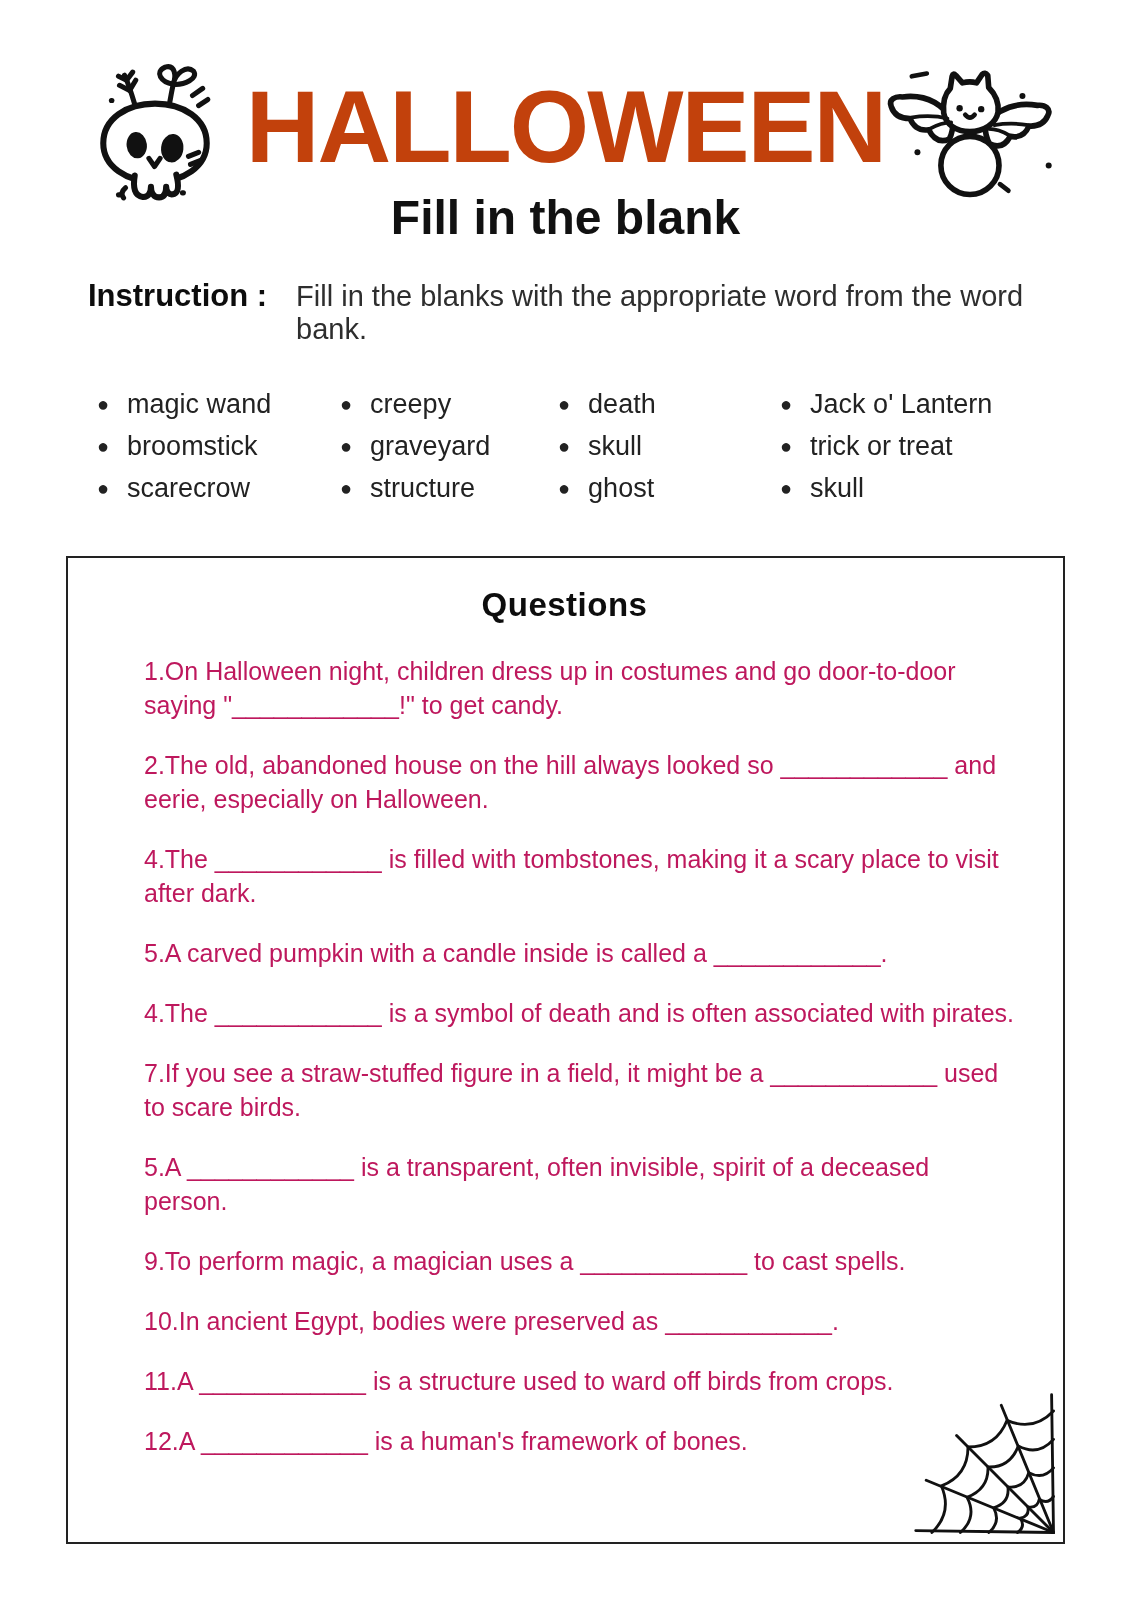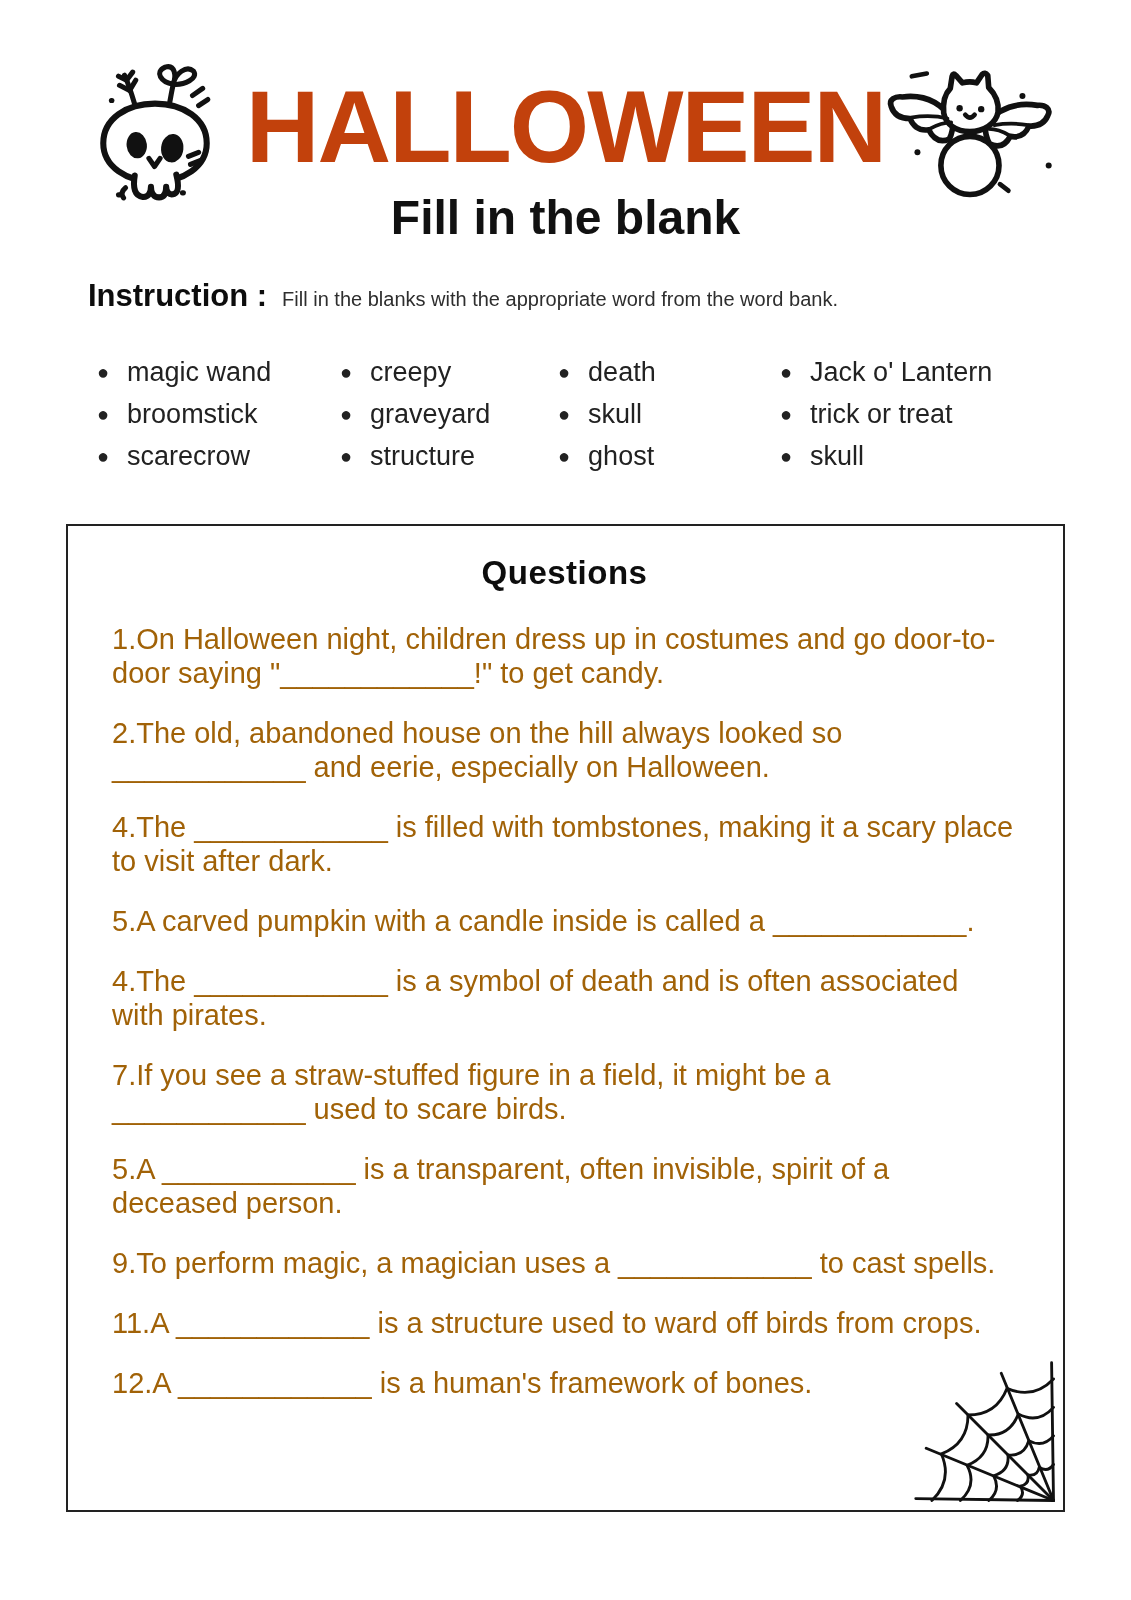--- a/index.html
+++ b/index.html
@@ -21,23 +21,23 @@
     position: absolute; left: 50%; top: 76px; transform: translateX(-50%);
     font-size: 102px; font-weight: bold; letter-spacing: -2px;
     line-height: 1; color: #c2410c; white-space: nowrap;
   }
   .sub-title {
     position: absolute; left: 50%; top: 190px; transform: translateX(-50%);
     font-size: 48px; font-weight: bold; color: #111; white-space: nowrap;
   }
 
   
-  .instruction { margin: 16px 60px 0 88px; display: flex; align-items: baseline; gap: 15px; }
+  .instruction { margin: 16px 60px 0 88px; display: flex; align-items: baseline; gap: 29px; }
   .instruction-label { font-size: 31px; font-weight: bold; color: #0d0d0d; white-space: nowrap; }
-  .instruction-text  { font-size: 20px; color: #2e2e2e; }
+  .instruction-text  { font-size: 29px; color: #2e2e2e; }
 
   
   .word-bank {
     margin: 38px 40px 0 97px;
     display: grid;
     grid-template-columns: 243px 218px 222px auto;
   }
   .word-col { display: flex; flex-direction: column; }
   .word-item {
     font-size: 27px; color: #222; line-height: 40px;
@@ -53,21 +53,21 @@
     height: 988px;
     border: 2px solid #222;
     position: relative;
     padding: 14px 46px 0 44px;
     background: #fff;
   }
   .questions-title {
     text-align: center; font-size: 33px; font-weight: bold; color: #0d0d0d;
     margin: 14px 0 30px 0; letter-spacing: 0.5px;
   }
-  .question { font-size: 29px; color: #a16207; line-height: 34px; margin-bottom: 26px; }
+  .question { font-size: 25px; color: #be185d; line-height: 34px; margin-bottom: 26px; margin-left: 32px; }
   .spiderweb-icon { position: absolute; right: 0; bottom: 0; width: 152px; height: 152px; }
 </style>
 </head>
 <body>
 
 <div class="page">
 
   <div class="header">
 
     <svg class="skull-icon" viewBox="0 0 140 140" aria-hidden="true">
@@ -205,20 +205,21 @@
     <div class="questions-title">Questions</div>
 
     <p class="question">1.On Halloween night, children dress up in costumes and go door-to-door saying "____________!" to get candy.</p>
     <p class="question">2.The old, abandoned house on the hill always looked so ____________ and eerie, especially on Halloween.</p>
     <p class="question">4.The ____________ is filled with tombstones, making it a scary place to visit after dark.</p>
     <p class="question">5.A carved pumpkin with a candle inside is called a ____________.</p>
     <p class="question">4.The ____________ is a symbol of death and is often associated with pirates.</p>
     <p class="question">7.If you see a straw-stuffed figure in a field, it might be a ____________ used to scare birds.</p>
     <p class="question">5.A ____________ is a transparent, often invisible, spirit of a deceased person.</p>
     <p class="question">9.To perform magic, a magician uses a ____________ to cast spells.</p>
+    <p class="question">10.In ancient Egypt, bodies were preserved as ____________.</p>
     <p class="question">11.A ____________ is a structure used to ward off birds from crops.</p>
     <p class="question">12.A ____________ is a human's framework of bones.</p>
 
     <svg class="spiderweb-icon" viewBox="0 0 160 160" aria-hidden="true">
       <g fill="none" stroke="#111" stroke-width="3" stroke-linecap="round" transform="translate(0,0)">
 
         <path d="M150 150 L5 148"></path>
         <path d="M150 150 L16 95"></path>
         <path d="M150 150 L48 48"></path>
         <path d="M150 150 L95 16"></path>

